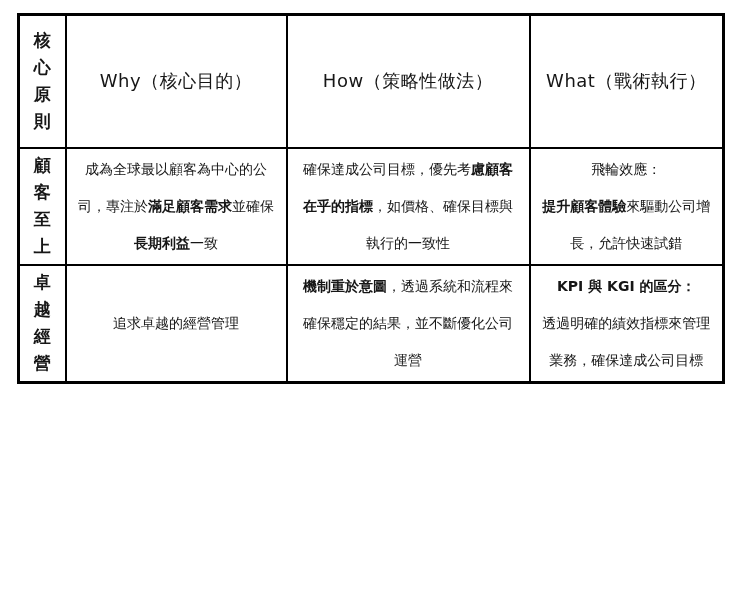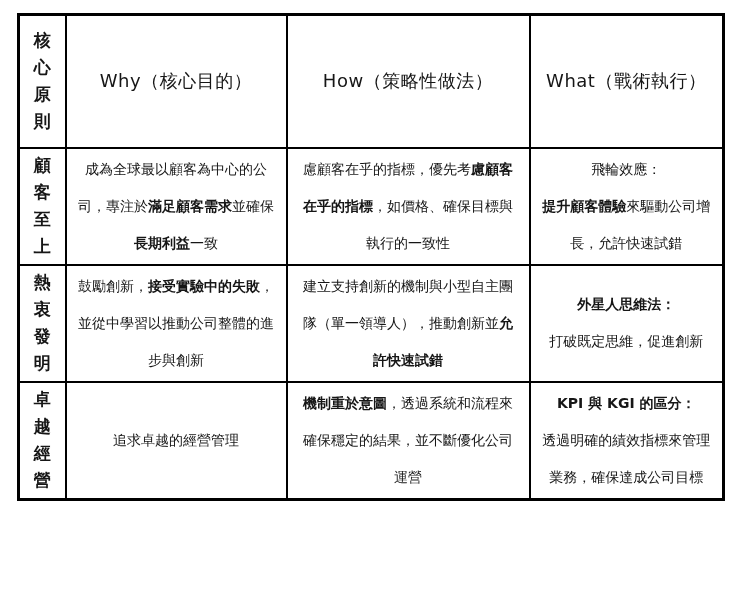--- a/index.html
+++ b/index.html
@@ -64,30 +64,22 @@
       <th class="col-head">How（策略性做法）</th>
       <th class="col-head">What（戰術執行）</th>
     </tr>
   </thead>
   <tbody id="tbody">
       <tr>
         <th>
           <div class="vtext">顧客至上</div>
         </th>
         <td class="body-cell"><span>成為全球最以顧客為中心的公司，專注於</span><b>滿足顧客需求</b><span>並確保</span><b>長期利益</b><span>一致</span></td>
-        <td class="body-cell"><span>慮顧客在乎的指標，優先考</span><b>慮顧客在乎的指標</b><span>，如價格、確保目標與執行的一致性</span></td>
+        <td class="body-cell"><span>確保達成公司目標，優先考</span><b>慮顧客在乎的指標</b><span>，如價格、確保目標與執行的一致性</span></td>
         <td class="body-cell"><span>飛輪效應：</span><br><b>提升顧客體驗</b><span>來驅動公司增長，允許快速試錯</span></td>
-      </tr>
-      <tr>
-        <th>
-          <div class="vtext">熱衷發明</div>
-        </th>
-        <td class="body-cell"><span>鼓勵創新，</span><b>接受實驗中的失敗</b><span>，並從中學習以推動公司整體的進步與創新</span></td>
-        <td class="body-cell"><span>建立支持創新的機制與小型自主團隊（單一領導人），推動創新並</span><b>允許快速試錯</b></td>
-        <td class="body-cell"><b>外星人思維法：</b><br><span>打破既定思維，促進創新</span></td>
       </tr>
       <tr>
         <th>
           <div class="vtext">卓越經營</div>
         </th>
         <td class="body-cell"><span>追求卓越的經營管理</span></td>
         <td class="body-cell"><b>機制重於意圖</b><span>，透過系統和流程來確保穩定的結果，並不斷優化公司運營</span></td>
         <td class="body-cell"><b>KPI 與 KGI 的區分：</b><br><span>透過明確的績效指標來管理業務，確保達成公司目標</span></td>
       </tr>
     </tbody>

